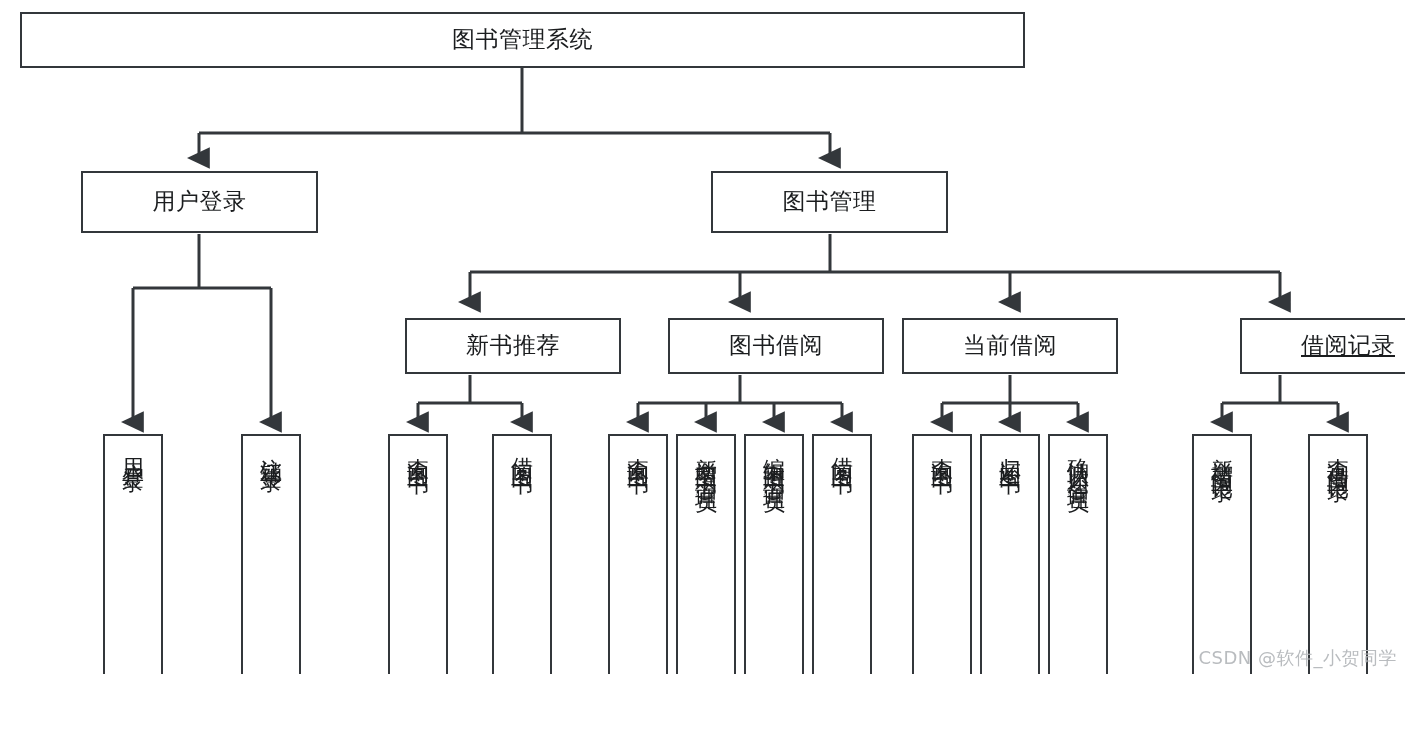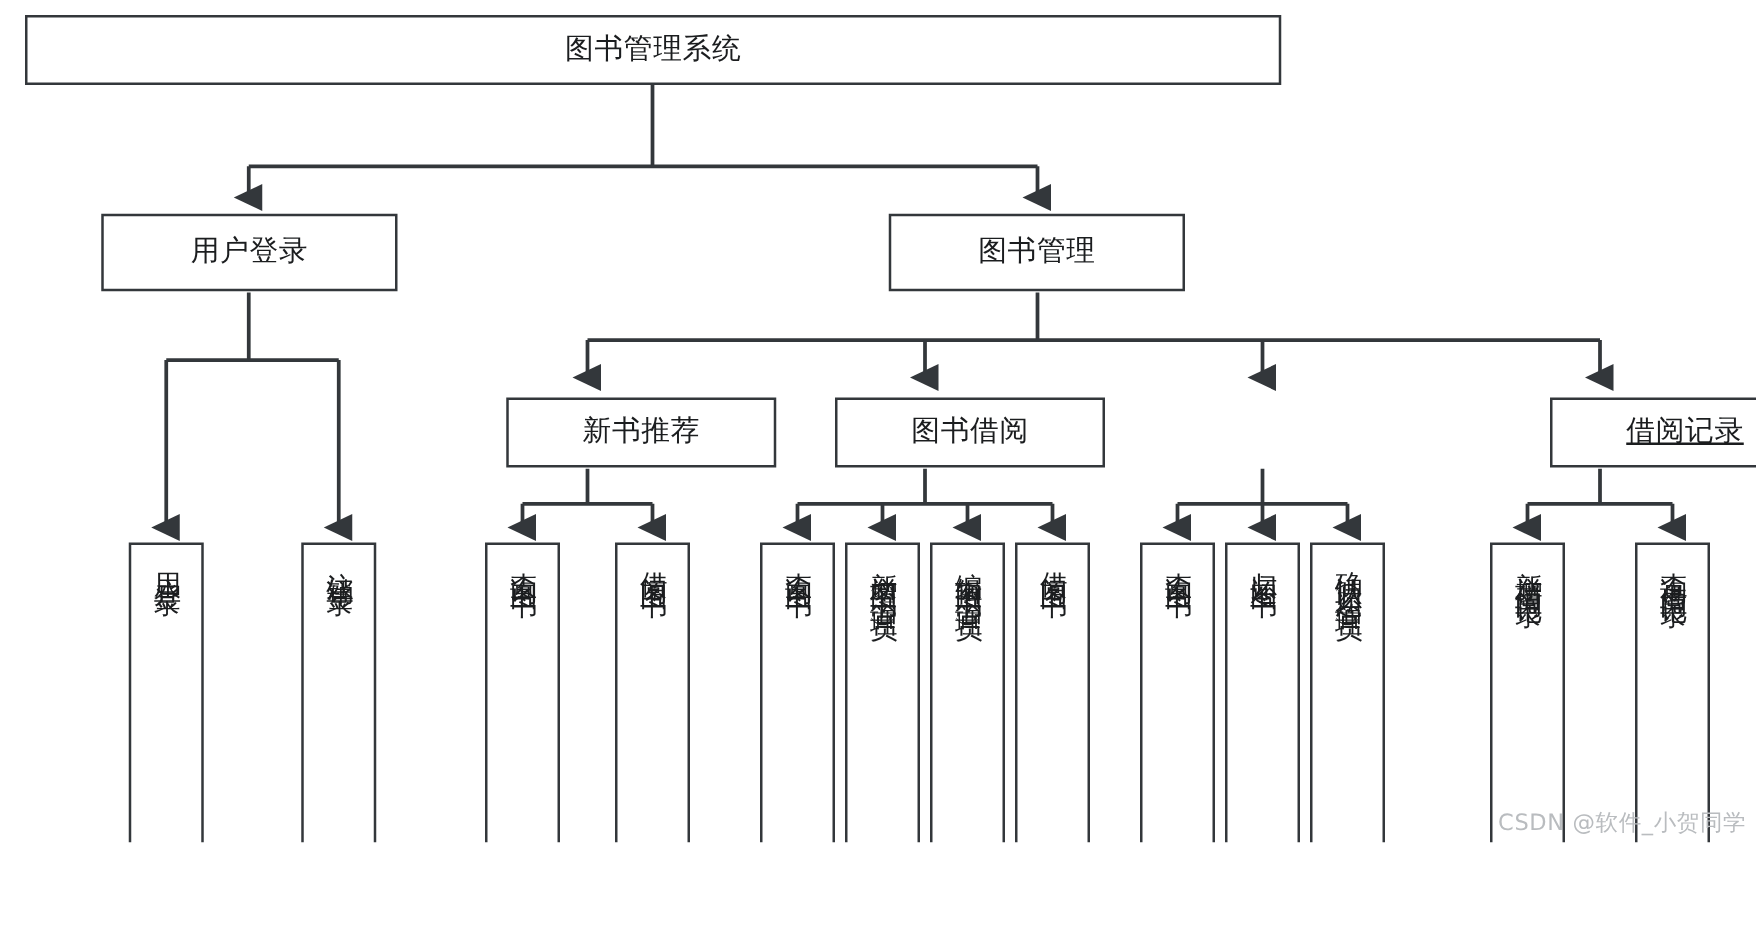--- a/index.html
+++ b/index.html
@@ -137,20 +137,23 @@
   <div class="node horiz" style="left:711px; top:171px; width:237px; height:62px;">
     <span class="node-label">图书管理</span>
   </div>
 
   <div class="node horiz" style="left:362px; top:318px; width:216px; height:56px;margin-left:43px;">
     <span class="node-label">新书推荐</span>
   </div>
   <div class="node horiz" style="left:632px; top:318px; width:216px; height:56px;margin-left:36px;">
     <span class="node-label">图书借阅</span>
   </div>
+  <div class="node horiz" style="left:902px; top:318px; width:216px; height:56px;">
+    <span class="node-label">当前借阅</span>
+  </div>
   <div class="node horiz" style="left:1240px; top:318px; width:216px; height:56px;text-decoration:underline;">
     <span class="node-label">借阅记录</span>
   </div>
 
   <div class="node vert" style="left:103px; top:434px; width:60px; height:306px;">
     <span class="node-label">用户登录</span>
   </div>
   <div class="node vert" style="left:241px; top:434px; width:60px; height:306px;">
     <span class="node-label">注销登录</span>
   </div>

